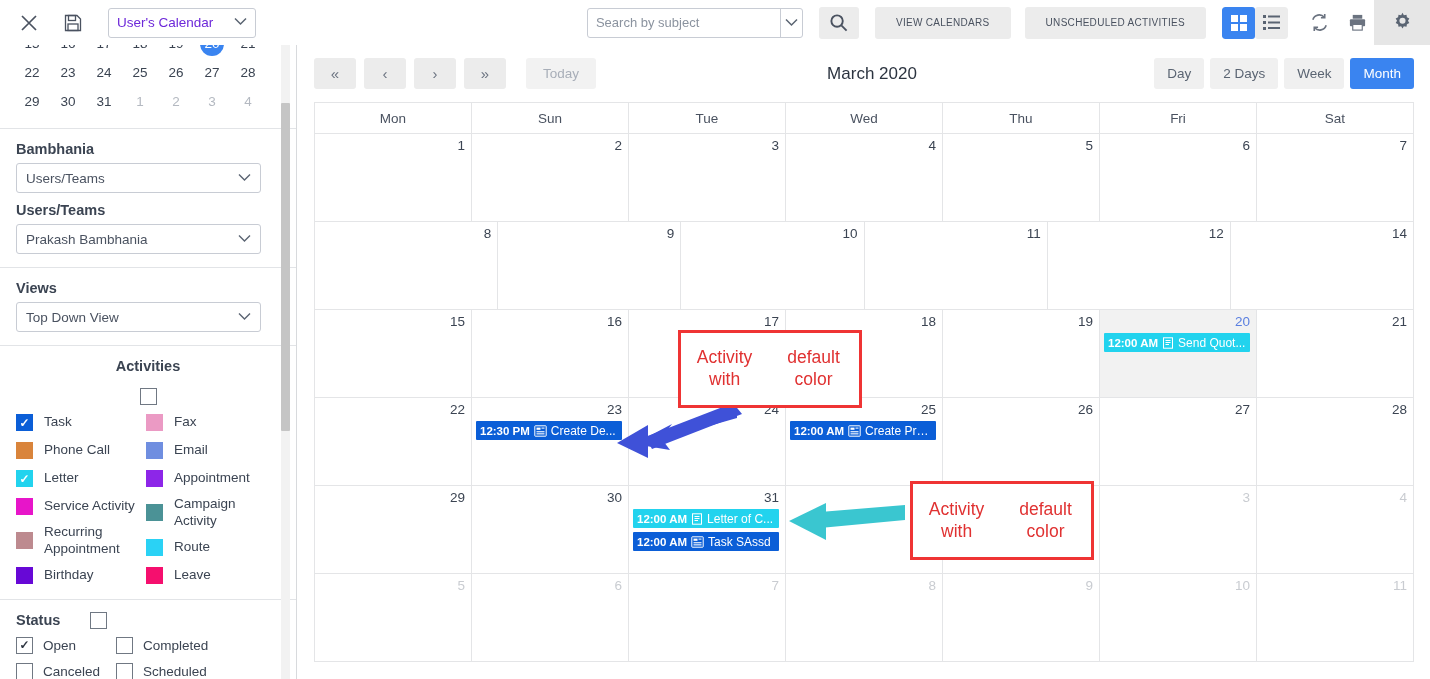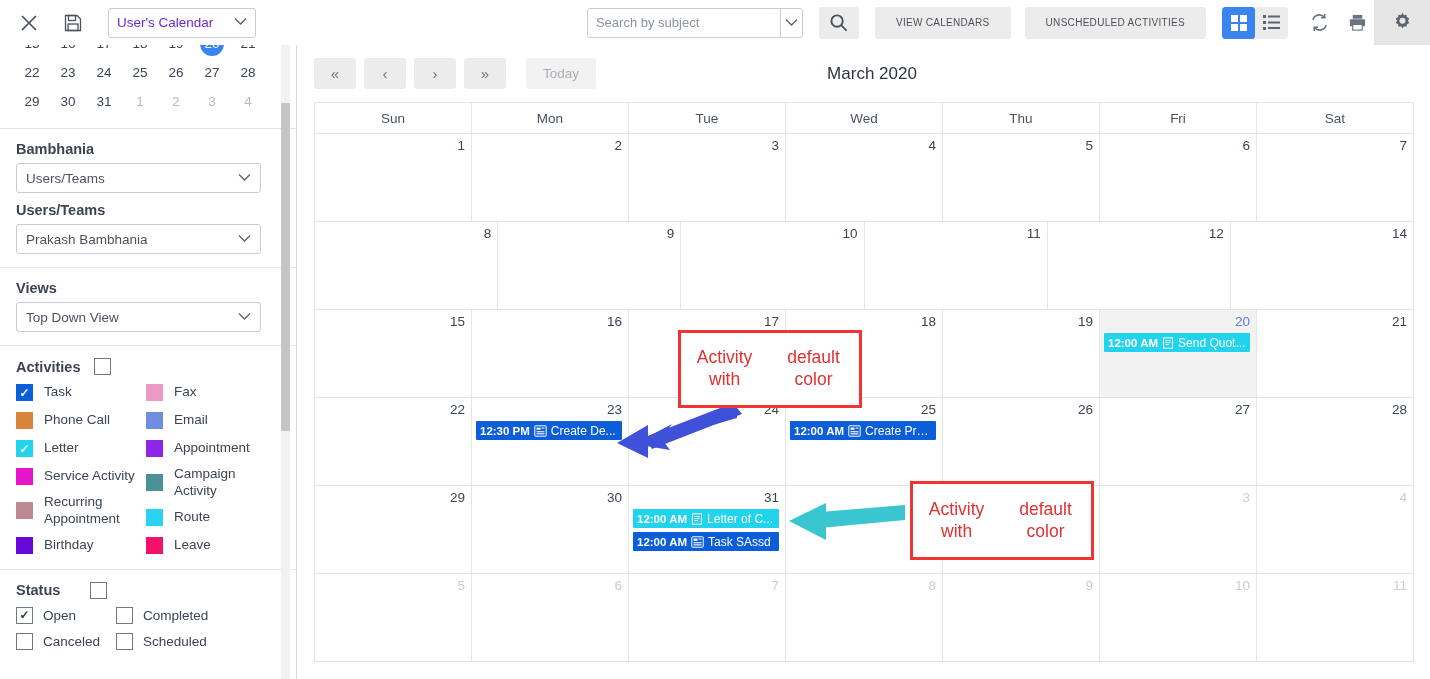--- a/index.html
+++ b/index.html
@@ -102,21 +102,21 @@
 
   .sb-section { padding: 12px 16px 0 16px; }
   .sb-label { font-size: 14.5px; font-weight: bold; color: #3b4452; margin-bottom: 6px; }
   .sb-select {
     width: 245px; height: 30px; border: 1px solid #c8ccd4; border-radius: 3px;
     display: flex; align-items: center; padding: 0 9px; font-size: 13.5px;
     color: #4a5260; background: #fff; cursor: pointer;
   }
   .sb-select .lbl { flex: 1; }
 
-  .act-head { display: flex; align-items: center; gap: 14px; margin-bottom: 7px; }
+  .act-head { display: flex; align-items: center; gap: 14px; margin-bottom: 7px; flex-direction: column; }
   .chk {
     width: 17px; height: 17px; border: 1px solid #707883; background: #fff;
     display: flex; align-items: center; justify-content: center; cursor: pointer;
     flex: none;
   }
   .chk.checked-blue { background: #0b5ed7; border-color: #0b5ed7; }
   .chk.checked-cyan { background: #22d3ee; border-color: #22d3ee; }
   .chk .tick { color: #fff; font-size: 12px; line-height: 1; font-weight: bold; }
   .chk.checked-plain .tick { color: #2c3440; }
 
@@ -471,26 +471,32 @@
   </div>
 
   <div class="calwrap">
     <div class="cal-toolbar">
       <div class="nav-btn">«</div>
       <div class="nav-btn">‹</div>
       <div class="nav-btn">›</div>
       <div class="nav-btn">»</div>
       <div class="today-btn">Today</div>
       <div class="cal-title">March 2020</div>
+      <div class="view-btns" id="view-btns">
+          <div class="view-btn">Day</div>
+          <div class="view-btn">2 Days</div>
+          <div class="view-btn">Week</div>
+          <div class="view-btn sel">Month</div>
+        </div>
     </div>
 
     <div class="cal-grid">
       <div class="dow-row" id="dow-row">
+          <div class="dow">Mon</div>
           <div class="dow">Sun</div>
-          <div class="dow">Mon</div>
           <div class="dow">Tue</div>
           <div class="dow">Wed</div>
           <div class="dow">Thu</div>
           <div class="dow">Fri</div>
           <div class="dow">Sat</div>
         </div>
       <div id="weeks">
           <div class="week-row">
             <div class="day-cell">
               <div class="daynum">1</div>

